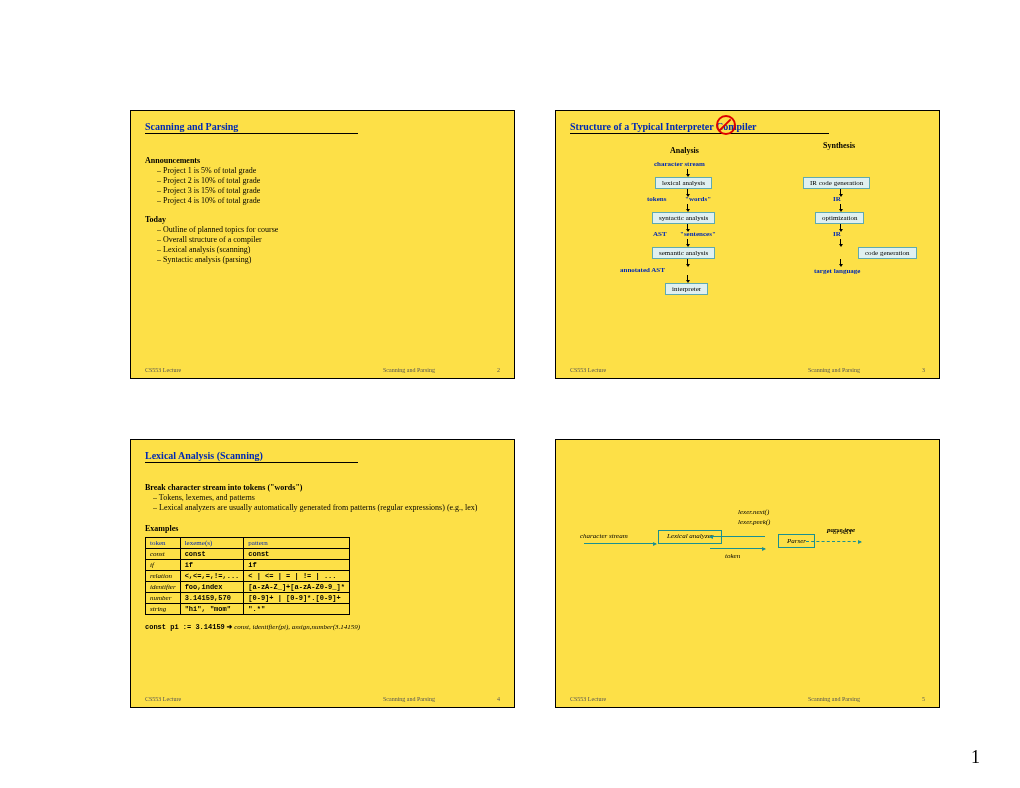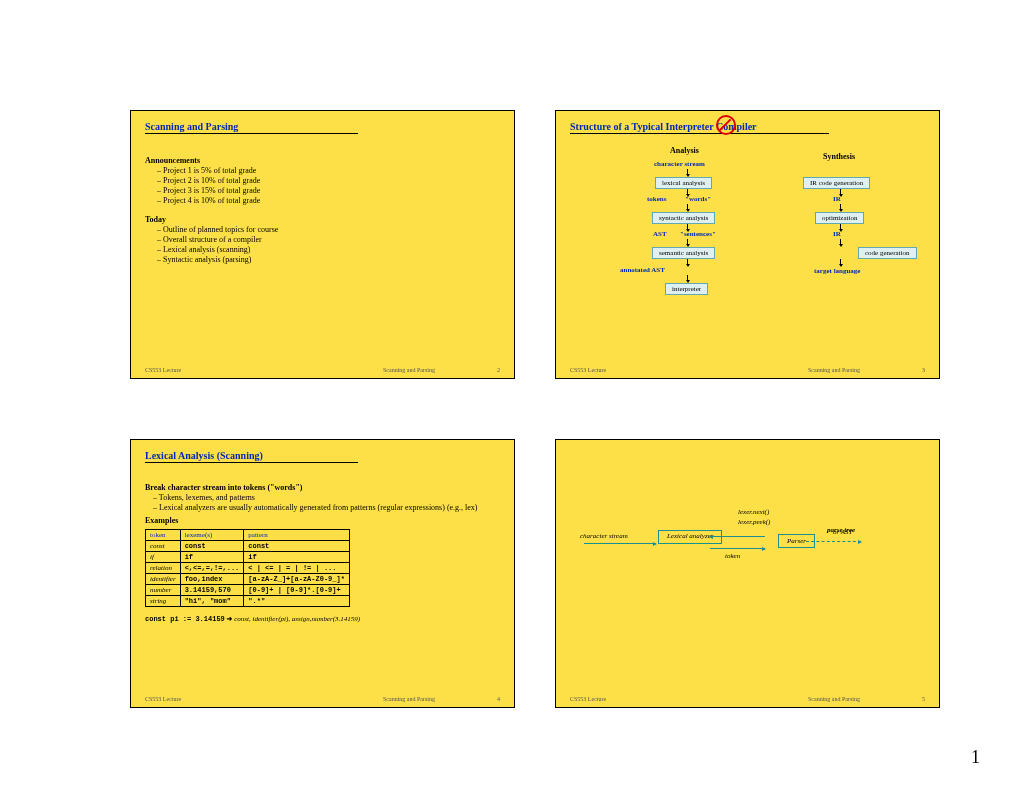--- a/index.html
+++ b/index.html
@@ -227,21 +227,21 @@
     </div>
   </div>
 
   <div class="slide">
     <div class="slide-title" style="position:relative">
       <span class="title-underline" style="width:73%">Structure of a Typical Interpreter    Compiler</span>
       <span class="strike-circle" style="left:146px; top:-6px;"></span>
     </div>
     <div class="diag2">
       <span class="col-head" style="left:100px; top:6px;">Analysis</span>
-      <span class="col-head" style="left:253px; top:12px;">Synthesis</span>
+      <span class="col-head" style="left:253px; top:1px;">Synthesis</span>
 
       <span class="dlabel" style="left:84px; top:20px;">character stream</span>
       <span class="arrow-down" style="left:117px; top:29px;"></span>
       <div class="dbox" style="left:85px; top:37px;">lexical analysis</div>
       <span class="arrow-down" style="left:117px; top:49px;"></span>
       <span class="dlabel" style="left:77px; top:55px;">tokens</span>
       <span class="dlabel" style="left:115px; top:55px;">"words"</span>
       <span class="arrow-down" style="left:117px; top:64px;"></span>
       <div class="dbox" style="left:82px; top:72px;">syntactic analysis</div>
       <span class="arrow-down" style="left:117px; top:84px;"></span>
@@ -276,21 +276,21 @@
   <div class="slide">
     <div class="slide-title">
       <span class="title-underline">Lexical Analysis (Scanning)</span>
     </div>
     <div style="height:14px"></div>
     <div class="section-head">Break character stream into tokens ("words")</div>
     <div class="bullet2">Tokens, lexemes, and patterns</div>
     <div class="bullet2" style="padding-left:8px;">
       <span>Lexical analyzers are usually automatically generated from patterns (regular expressions) (e.g., lex)</span>
     </div>
-    <div class="section-head" style="margin-top:4px">Examples</div>
+    <div class="section-head" style="margin-top:12px">Examples</div>
     <table class="tokens">
       <tbody>
           <tr>
         <th>token</th>
         <th>lexeme(s)</th>
         <th>pattern</th>
       </tr>
       <tr>
             <td class="tname">const</td>
             <td class="mono">const</td>

